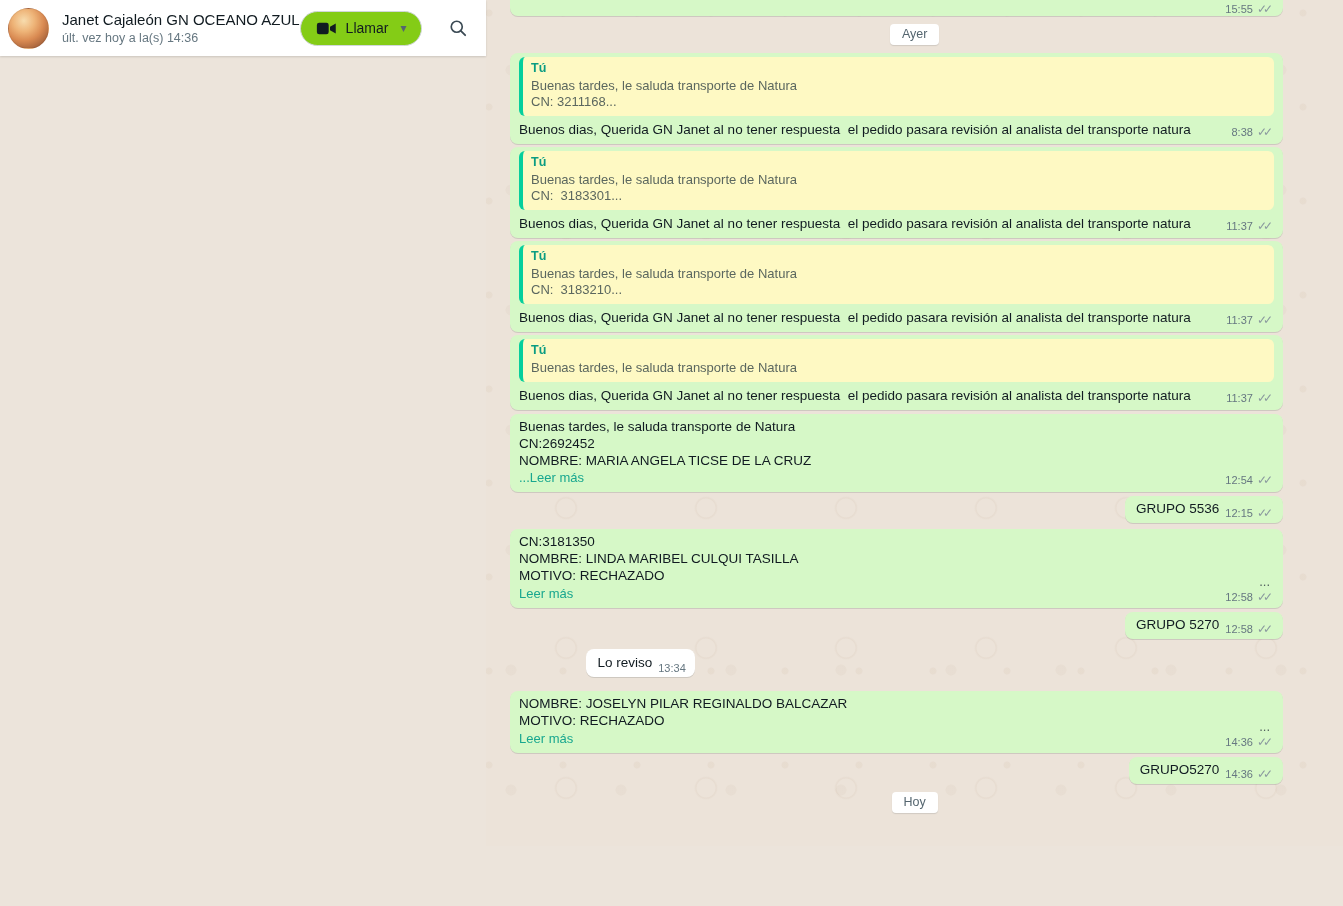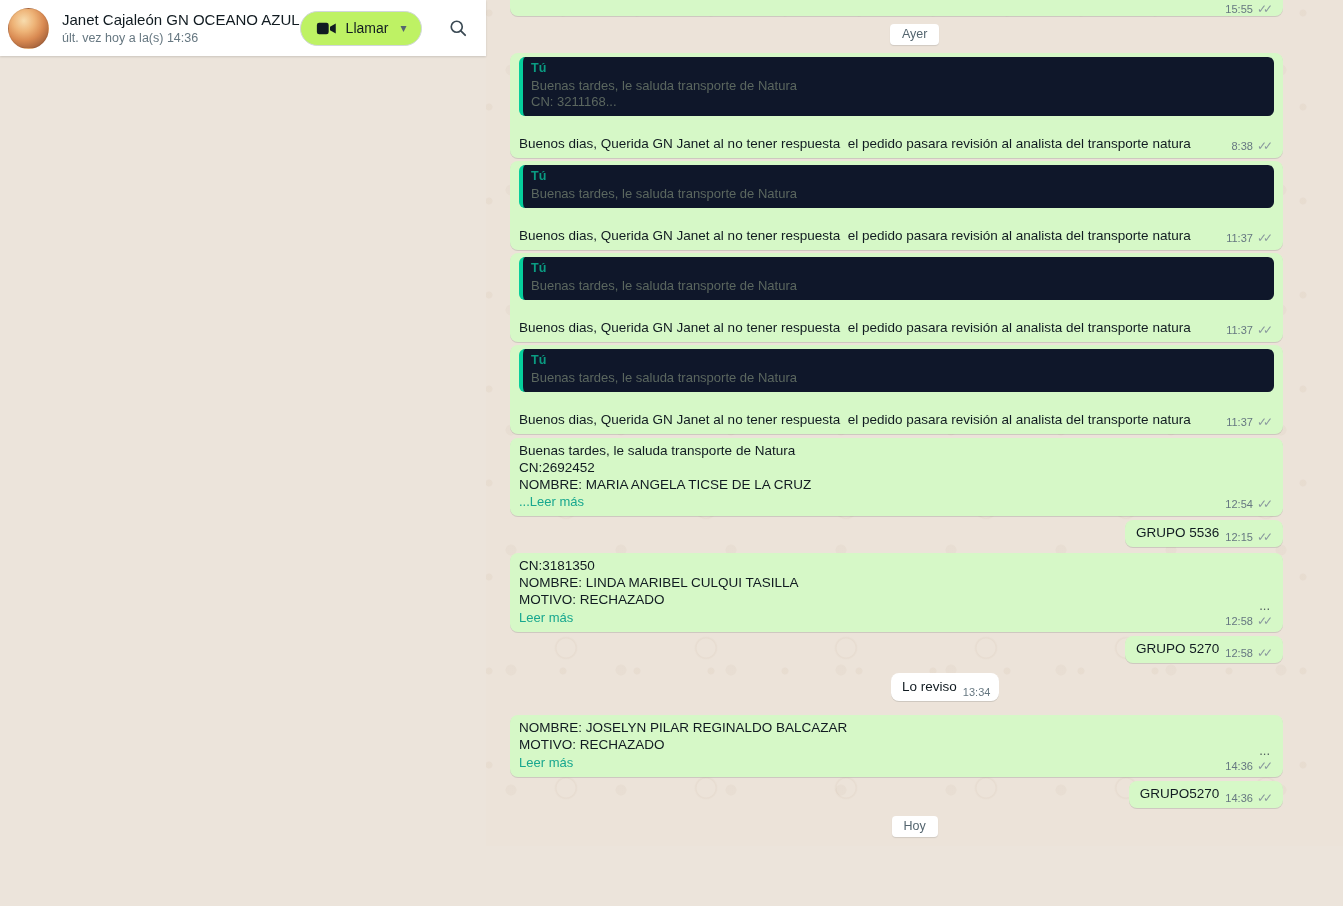--- a/index.html
+++ b/index.html
@@ -18,65 +18,65 @@
     width: 41px; height: 41px; border-radius: 50%; margin: 0 13px 0 2px; flex: none;
     background: radial-gradient(circle at 38% 30%, #f7dcae 0%, #eeb478 30%, #d98a52 55%, #a8643c 80%, #8a4f30 100%);
     border: 1px solid rgba(0,0,0,0.06);
   }
   .contact-block { display: flex; flex-direction: column; justify-content: center; cursor: pointer; }
   .contact-name { font-size: 15px; color: #111b21; line-height: 19px; }
   .contact-status { font-size: 12.5px; color: #667781; line-height: 17px; margin-top: 1px; }
   .header-right { margin-left: auto; display: flex; align-items: center; gap: 26px; }
   .call-pill {
     display: flex; align-items: center; gap: 9px; height: 35px; padding: 0 15px;
-    border: 1px solid #d1d7db; border-radius: 18px; background: #bef264; cursor: pointer;
+    border: 1px solid #d1d7db; border-radius: 18px; background: #84cc16; cursor: pointer;
   }
   .call-label { font-size: 14px; color: #111b21; }
   .caret { font-size: 12px; color: #54656f; margin-left: 3px; }
   .search-btn { background: none; border: none; cursor: pointer; display: flex; align-items: center; }
 
   
   .chat {
     flex: 1; position: relative; overflow: hidden;
     background-color: #ece3d9;
     background-image:
       radial-gradient(circle, rgba(183,152,125,0.00) 9px, rgba(183,152,125,0.10) 10px, rgba(183,152,125,0.00) 12px),
       radial-gradient(circle, rgba(183,152,125,0.09) 3px, rgba(183,152,125,0) 4px),
       radial-gradient(circle, rgba(183,152,125,0.07) 5px, rgba(183,152,125,0) 6px);
     background-size: 140px 140px, 74px 94px, 110px 120px;
     background-position: 10px 18px, 40px 60px, 80px 10px;
   }
   .row { display: flex; justify-content: flex-end; padding-right: 60px; margin-top: 3px; }
   .row.chip-row { justify-content: center; padding-right: 0; margin-top: 8px; margin-bottom: 8px; }
-  .row.in-row { justify-content: center; padding-left: 100px; margin-top: 10px; margin-left: 21px; }
+  .row.in-row { justify-content: flex-start; padding-left: 100px; margin-top: 10px; }
   .mt4 { margin-top: 4px; } .mt6 { margin-top: 6px; } .mt14 { margin-top: 14px; }
 
   .chip {
     background: #ffffff; color: #54656f; font-size: 12.5px; line-height: 21px;
     padding: 0 12px; border-radius: 4px; box-shadow: 0 1px 1px rgba(11,20,26,0.12);
   }
 
   .bubble {
     position: relative; background: #d6f8c7; border-radius: 8px;
     box-shadow: 0 1px 0.5px rgba(11,20,26,0.13);
     padding: 4px 9px 6px 9px; color: #111b21;
   }
   .bubble.wide { width: 773px; }
   .bubble.partial { width: 773px; height: 16px; border-radius: 0 0 8px 8px; padding: 0; margin-top: 0; }
   .bubble.partial .meta { position: absolute; right: 9px; bottom: 1px; justify-content: space-between; }
   .bubble.in { background: #ffffff; }
 
   .quote {
-    background: #0f172a; border-left: 4px solid #06cf9c; border-radius: 6px;
+    background: #fef9c3; border-left: 4px solid #06cf9c; border-radius: 6px;
     padding: 4px 10px 6px 8px; cursor: pointer;
   }
   .q-author { font-size: 12.5px; line-height: 15px; color: #0a9c82; font-weight: bold; margin-bottom: 2px; }
   .q-line { font-size: 13px; line-height: 16px; color: #5b675f; white-space: pre-wrap; }
 
-  .text-row { display: flex; align-items: flex-end; margin-top: 19px; }
+  .text-row { display: flex; align-items: flex-end; margin-top: 5px; }
   .msg-text { font-size: 13.5px; line-height: 17px; white-space: pre-wrap; }
   .meta { display: inline-flex; align-items: center; margin-left: auto; padding-left: 14px; white-space: nowrap; }
   .time { font-size: 11px; color: #667781; }
   .ticks { font-size: 12px; color: #8b9a9f; letter-spacing: -4px; margin-left: 4px; padding-right: 5px; line-height: 11px; }
   .ticks::after { content: "\2713\2713"; }
 
   .lines .msg-text { display: block; }
   .read-more { font-size: 13px; line-height: 17px; color: #18a78f; cursor: pointer; display: inline-block; margin-top: 0; }
   .footer-row { display: flex; align-items: flex-end; }
   .corner-meta { position: absolute; right: 9px; bottom: 5px; display: flex; flex-direction: column; align-items: flex-end; }
@@ -152,36 +152,38 @@
           </span>
         </div>
       </div>
     </div>
 
     <div class="row">
       <div class="bubble wide">
         <div class="quote">
           <div class="q-author">Tú</div>
           <div class="q-line">Buenas tardes, le saluda transporte de Natura</div>
+          <div class="q-line">CN:  3183301...</div>
         </div>
         <div class="text-row">
           <span class="msg-text">Buenos dias, Querida GN Janet al no tener respuesta  el pedido pasara revisión al analista del transporte natura</span>
           <span class="meta">
             <span class="time">11:37</span>
             <span class="ticks"></span>
           </span>
         </div>
       </div>
     </div>
 
     <div class="row">
       <div class="bubble wide">
         <div class="quote">
           <div class="q-author">Tú</div>
           <div class="q-line">Buenas tardes, le saluda transporte de Natura</div>
+          <div class="q-line">CN:  3183210...</div>
         </div>
         <div class="text-row">
           <span class="msg-text">Buenos dias, Querida GN Janet al no tener respuesta  el pedido pasara revisión al analista del transporte natura</span>
           <span class="meta">
             <span class="time">11:37</span>
             <span class="ticks"></span>
           </span>
         </div>
       </div>
     </div>

